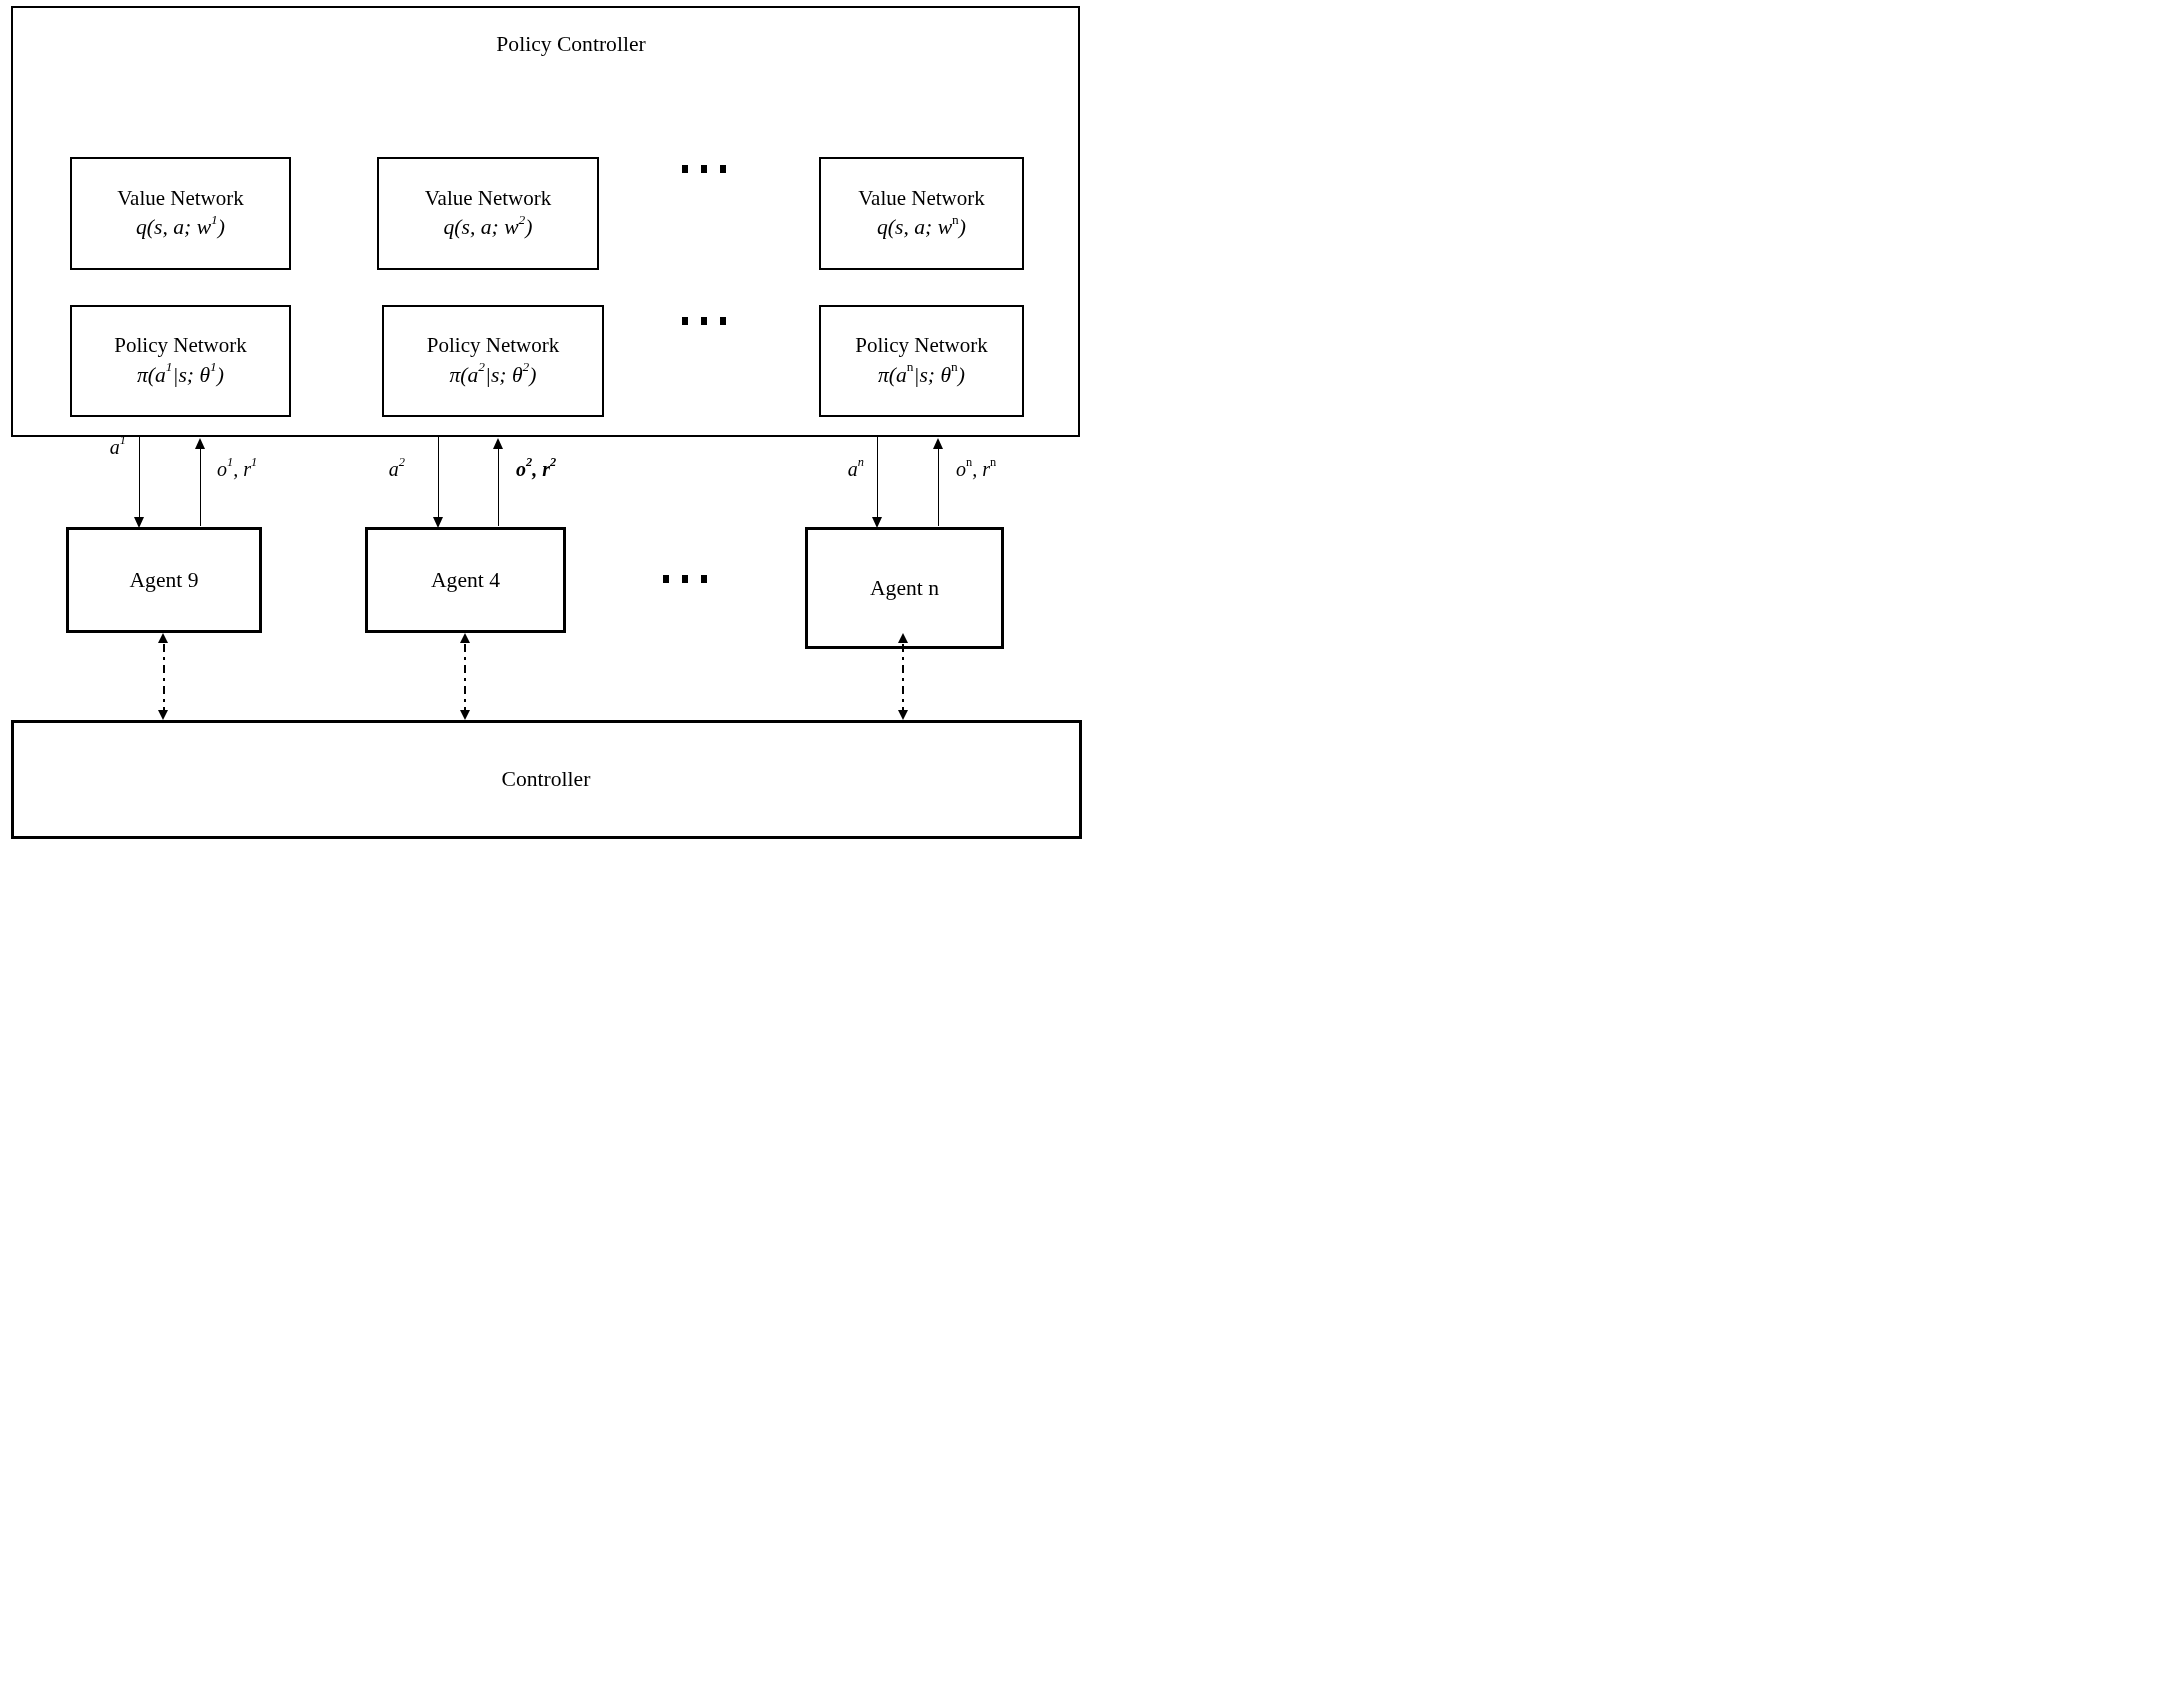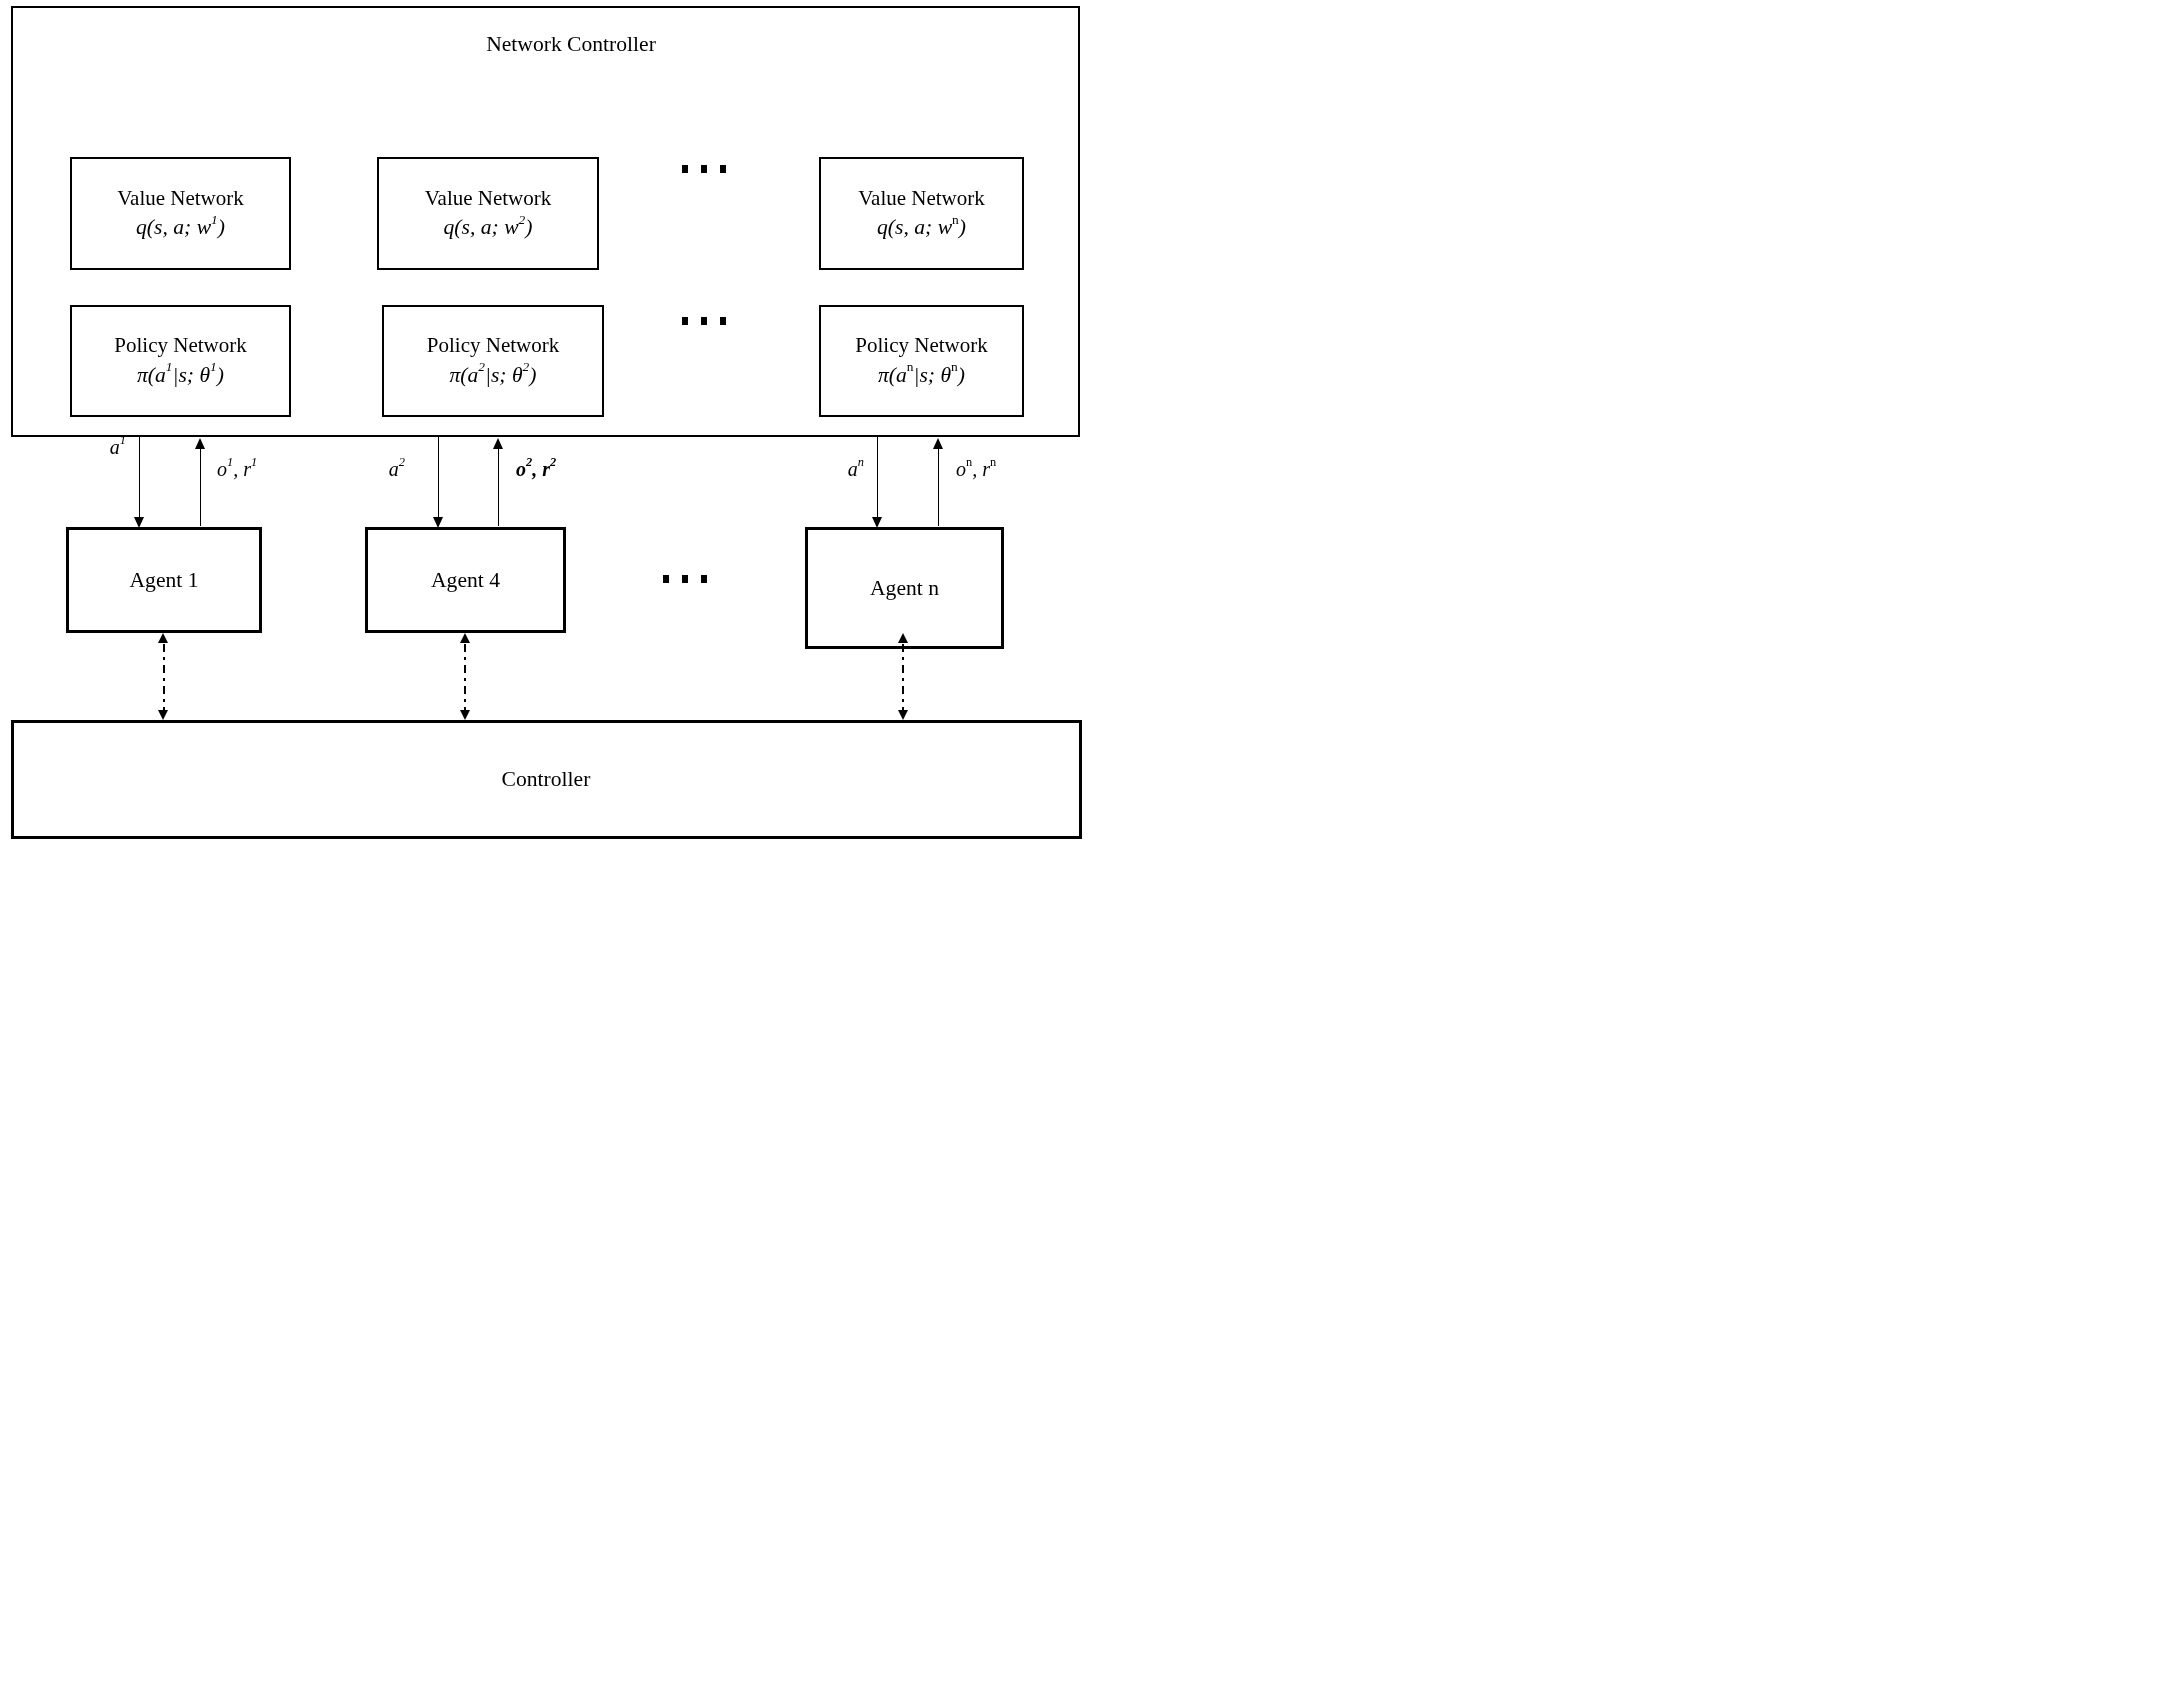--- a/index.html
+++ b/index.html
@@ -94,21 +94,21 @@
   .dots .dot{
     width:6.3px;height:8.4px;background:#000;
   }
 </style>
 </head>
 <body>
 
 <div id="canvas">
 
   <div class="box ctrl-box" style="left:11.2px;top:6.3px;width:1069px;height:431px;"></div>
-  <div class="title" style="left:50px;right:0;top:32px;">Network Controller</div>
+  <div class="title" style="left:50px;right:0;top:32px;">Policy Controller</div>
 
   <div class="box net-box" style="left:70px;top:117px;width:221px;height:113px;">
     <div class="net-title">Value Network</div>
     <div class="formula"><span>q(s, a; w</span><sup class="sp">1</sup><span>)</span></div>
   </div>
 
   <div class="box net-box" style="left:377px;top:117px;width:222px;height:113px;">
     <div class="net-title">Value Network</div>
     <div class="formula"><span>q(s, a; w</span><sup class="sp">2</sup><span>)</span></div>
   </div>
@@ -160,21 +160,21 @@
   <div class="flow-label lbl-left" style="left:516px;top:458px;width:140px;font-weight:bold;"><span>o</span><sup class="sp">2</sup><span>, </span><span>r</span><sup class="sp">2</sup></div>
 
   <div class="arrow-line" style="left:877px;top:437px;height:80px;"></div>
   <div class="head head-down" style="left:872px;top:517px;"></div>
   <div class="head head-up" style="left:933px;top:438px;"></div>
   <div class="arrow-line" style="left:938px;top:449px;height:77px;"></div>
   <div class="flow-label lbl-right" style="left:759px;top:458px;width:105px;"><span>a</span><sup class="sp">n</sup></div>
   <div class="flow-label lbl-left" style="left:956px;top:458px;width:140px;"><span>o</span><sup class="sp rm">n</sup><span>, </span><span>r</span><sup class="sp rm">n</sup></div>
 
   <div class="box agent-box" style="left:66px;top:527px;width:196px;height:106px;">
-    <div>Agent 1</div>
+    <div>Agent 9</div>
   </div>
   <div class="box agent-box" style="left:365px;top:527px;width:201px;height:106px;">
     <div>Agent 4</div>
   </div>
   <div class="dots" style="left:663px;top:575px;">
     <span class="dot"></span>
       <span class="dot"></span>
       <span class="dot"></span>
   </div>
   <div class="box agent-box" style="left:805px;top:527px;width:199px;height:122px;">

